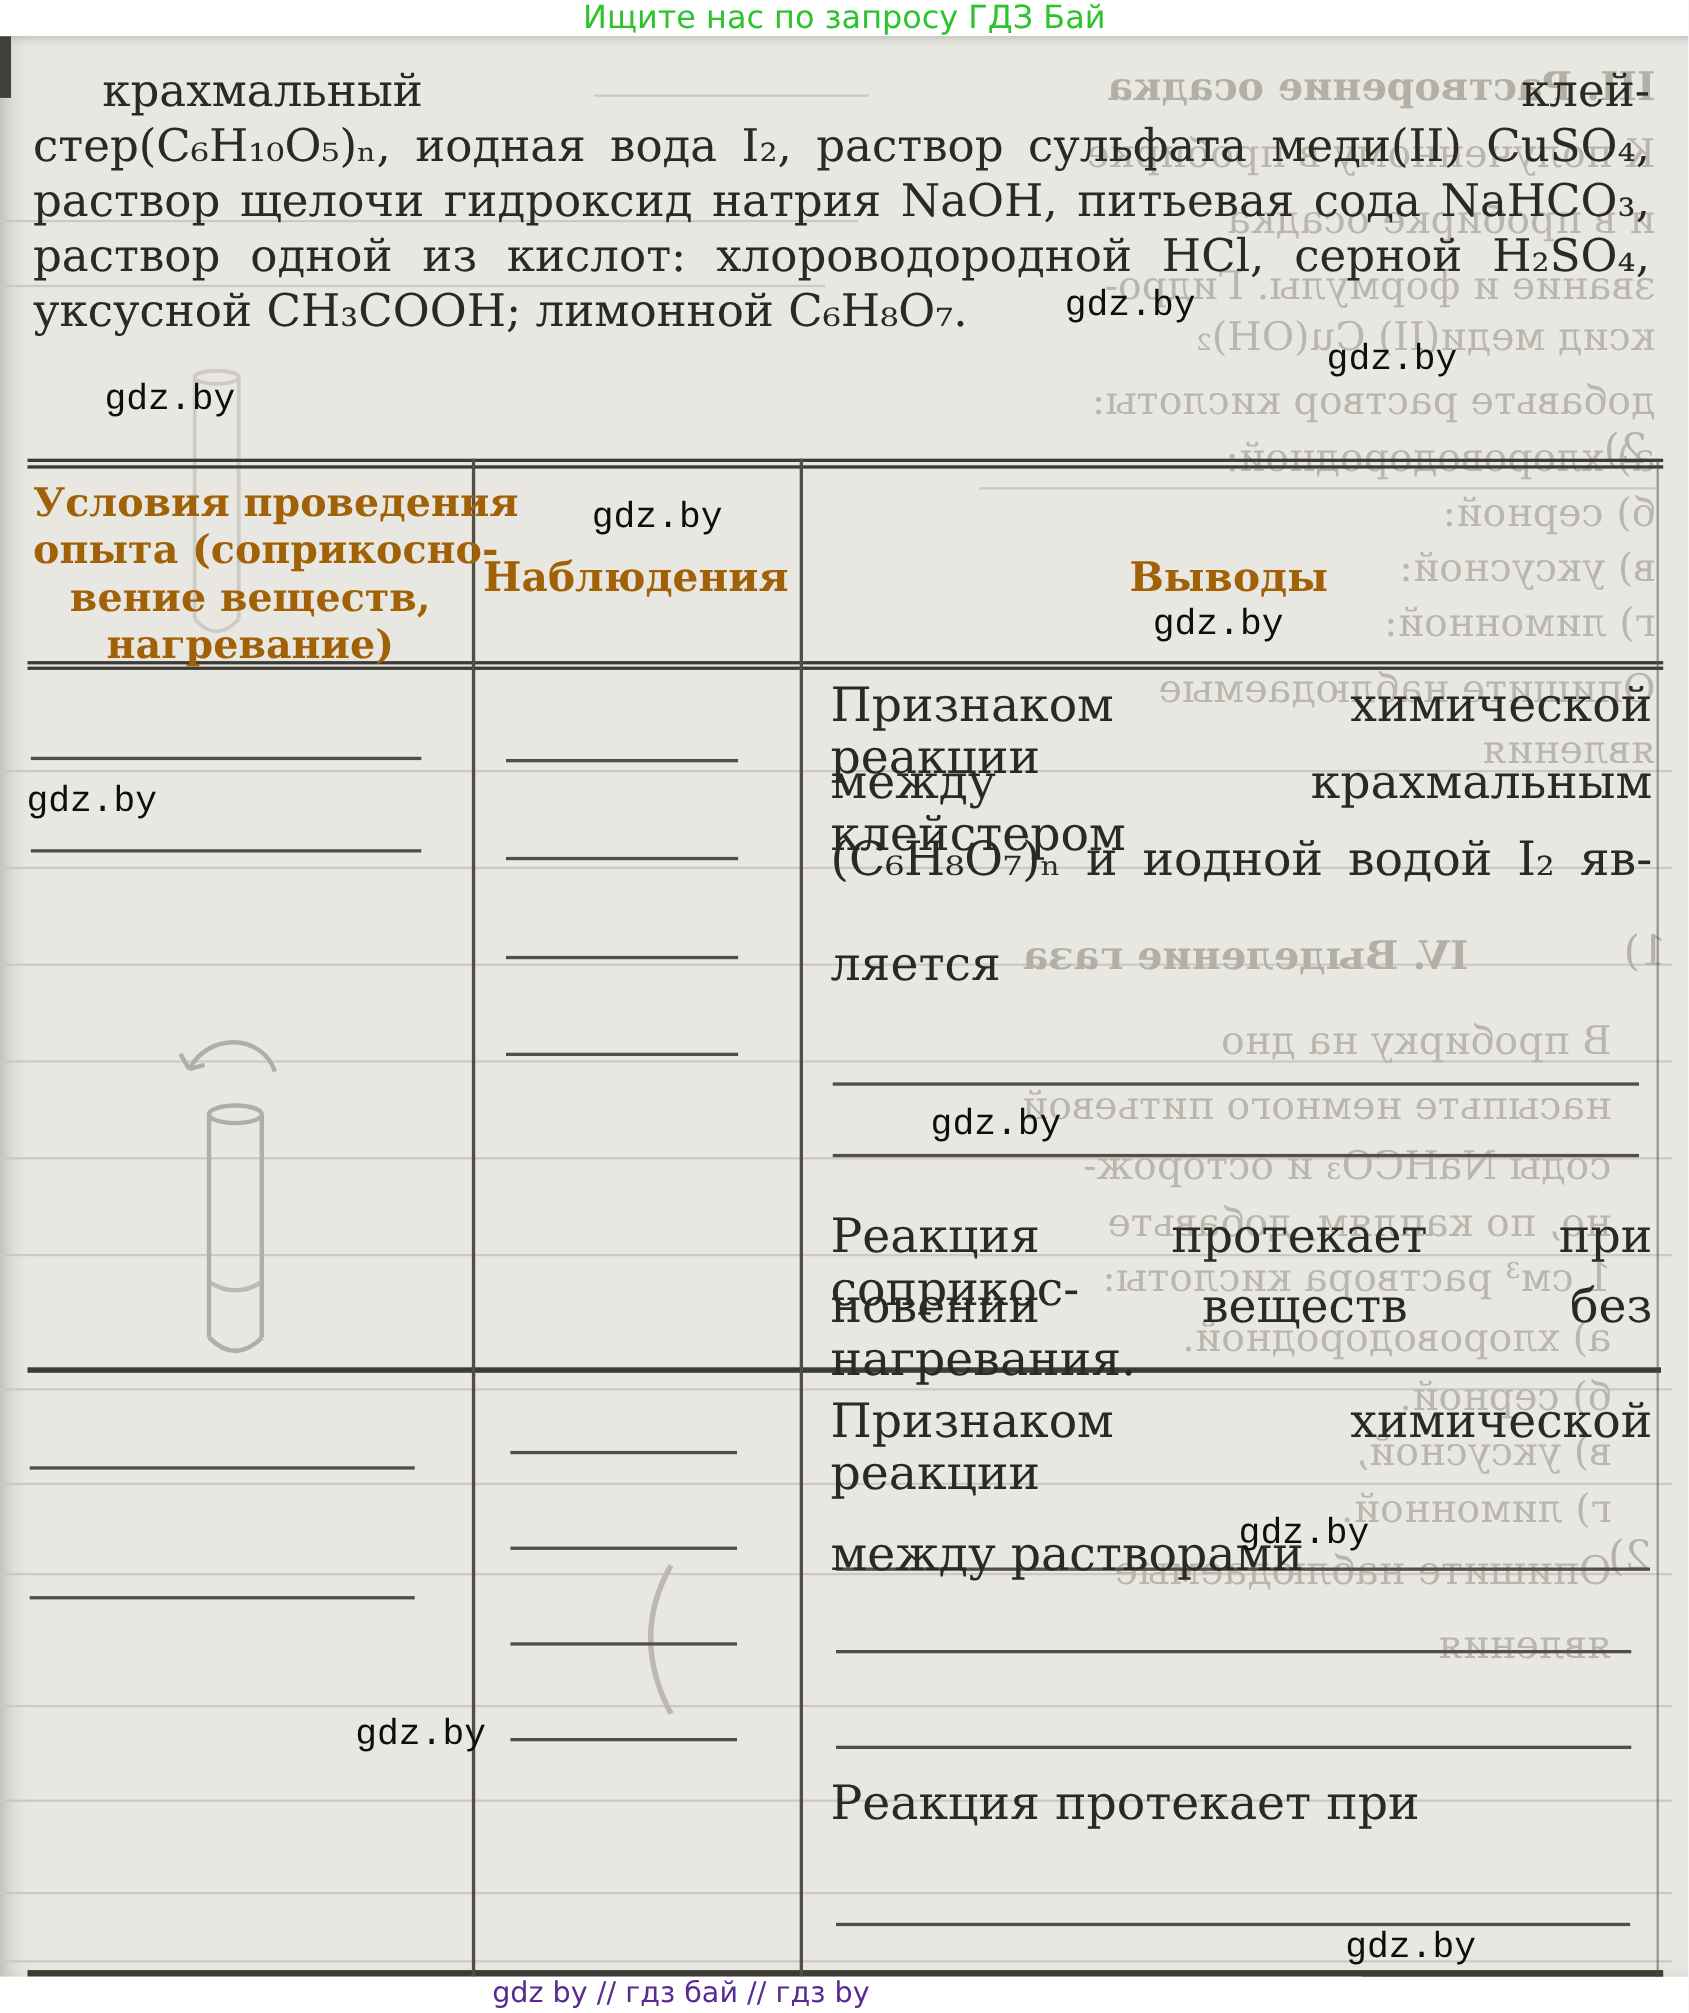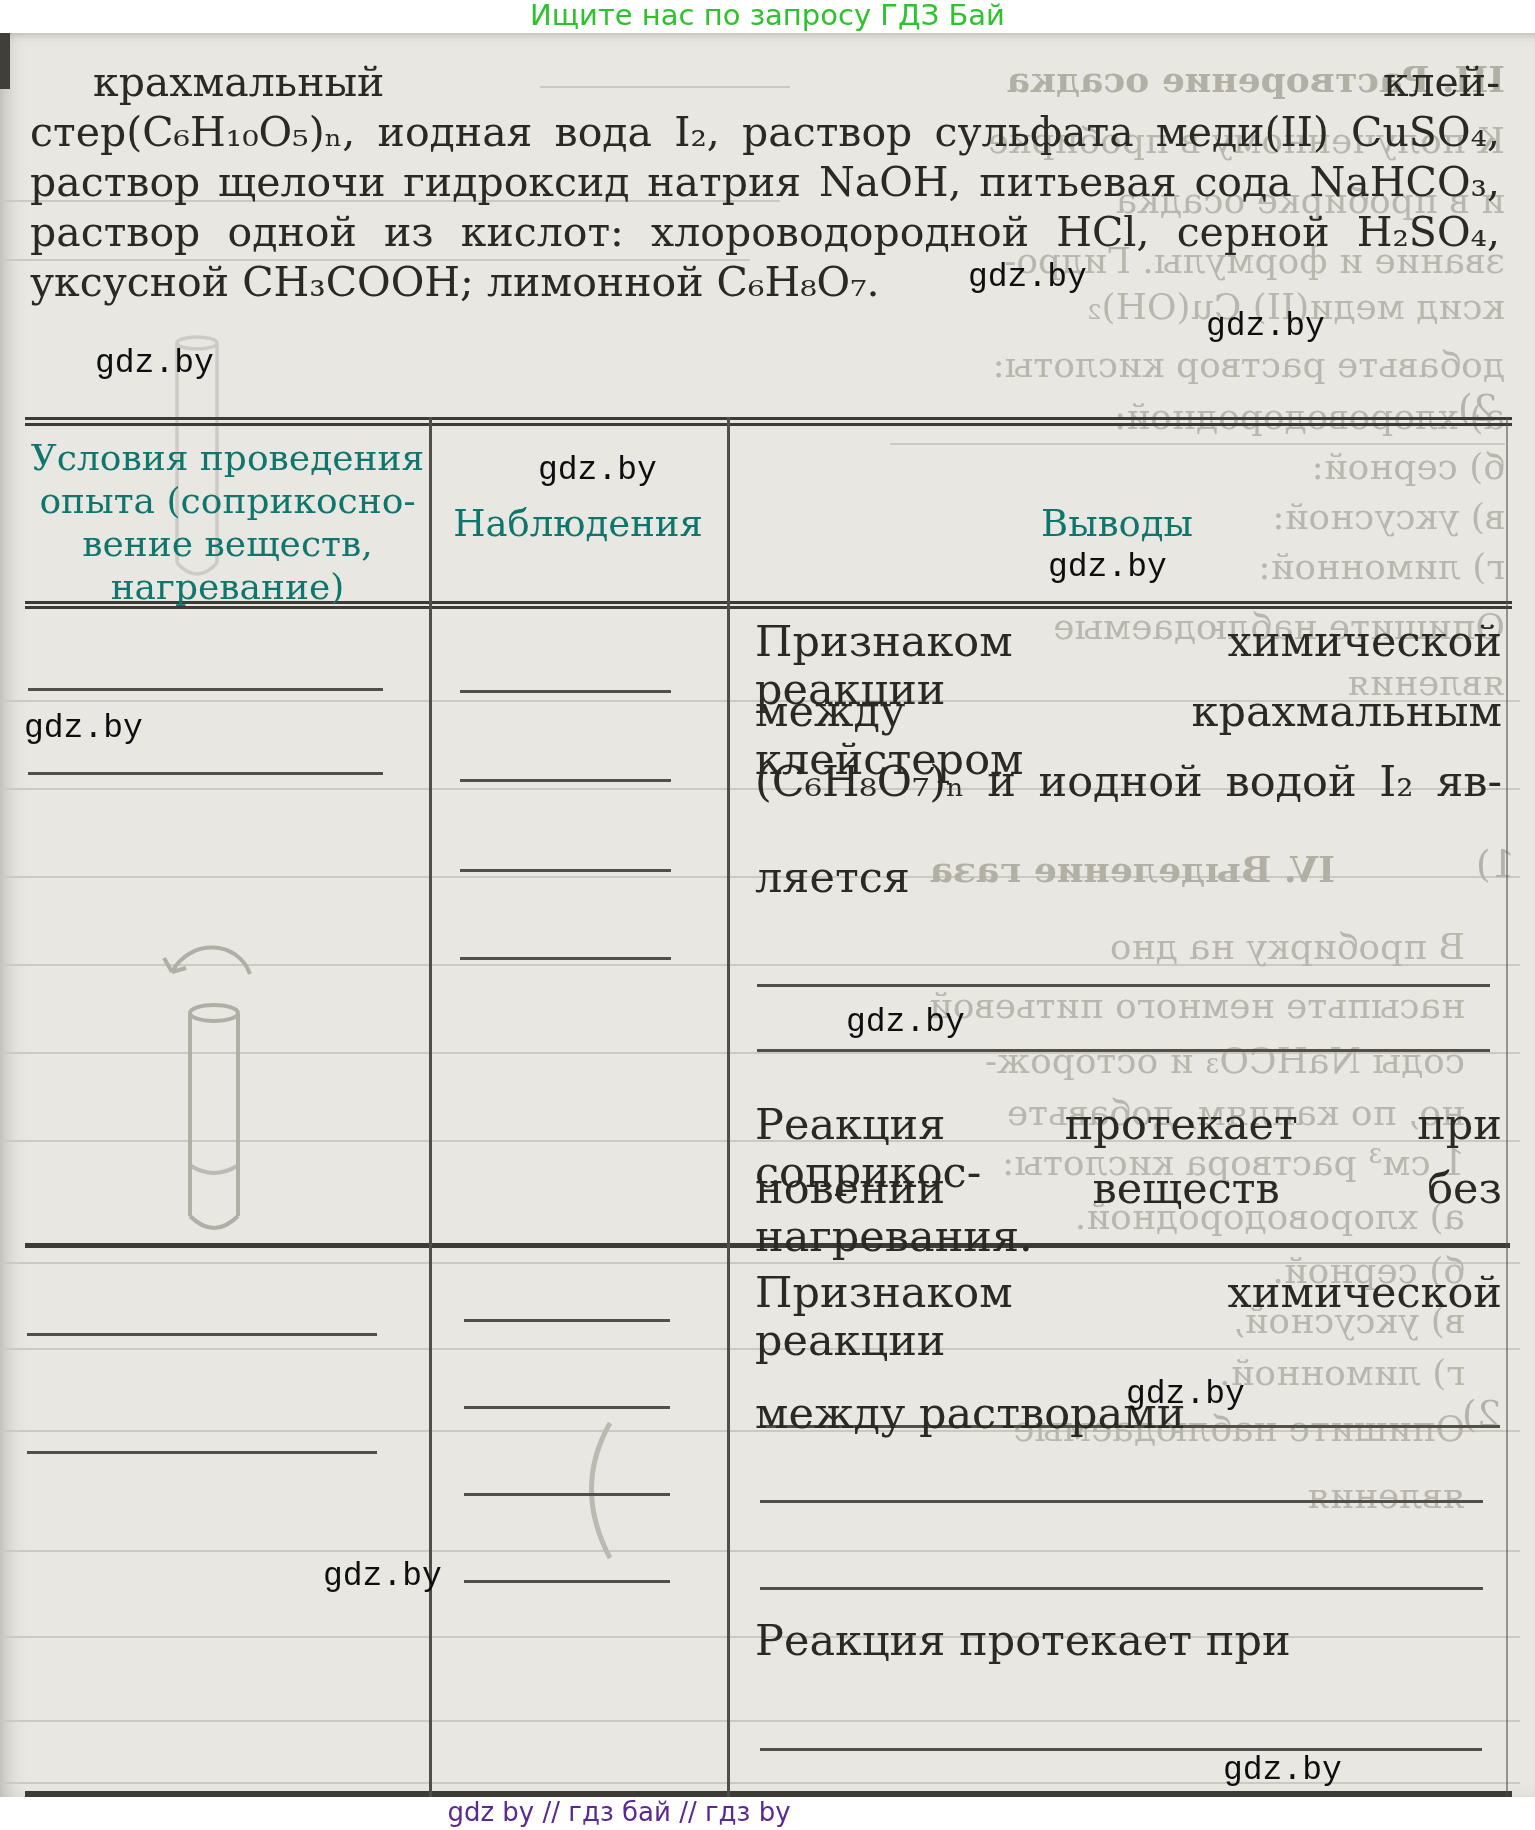--- a/index.html
+++ b/index.html
@@ -18,21 +18,21 @@
   
   .ptxt{font-size:41px;line-height:50px;color:#2a2922;}
   .pline{position:absolute;left:30px;width:1470px;white-space:nowrap;}
   .just{white-space:normal;text-align:justify;text-align-last:justify;}
   #pl1{left:93px;top:24px;width:1407px;display:flex;justify-content:space-between;}
   #pl1 .lbl{font-weight:bold;}
   
   .hline{position:absolute;background:#3c3b35;}
   .vline{position:absolute;background:#504e47;width:3px;}
   
-  .hcell{font-weight:normal;font-size:36px;color:#0f766e;text-align:center;white-space:nowrap;}
+  .hcell{font-weight:bold;font-size:36px;color:#a16207;text-align:center;white-space:nowrap;}
   
   .wl{position:absolute;height:3px;background:#514f48;}
   
   .fl{position:absolute;height:2px;background:#cbc9c0;}
   
   .wm{position:absolute;font-family:Liberation Mono, monospace;
       font-size:33px;color:#0e0e0e;white-space:nowrap;}
   
   .c3{position:absolute;left:755px;width:747px;font-size:43px;line-height:48px;color:#2a2922;white-space:nowrap;}
   .c3.just{white-space:normal;}

